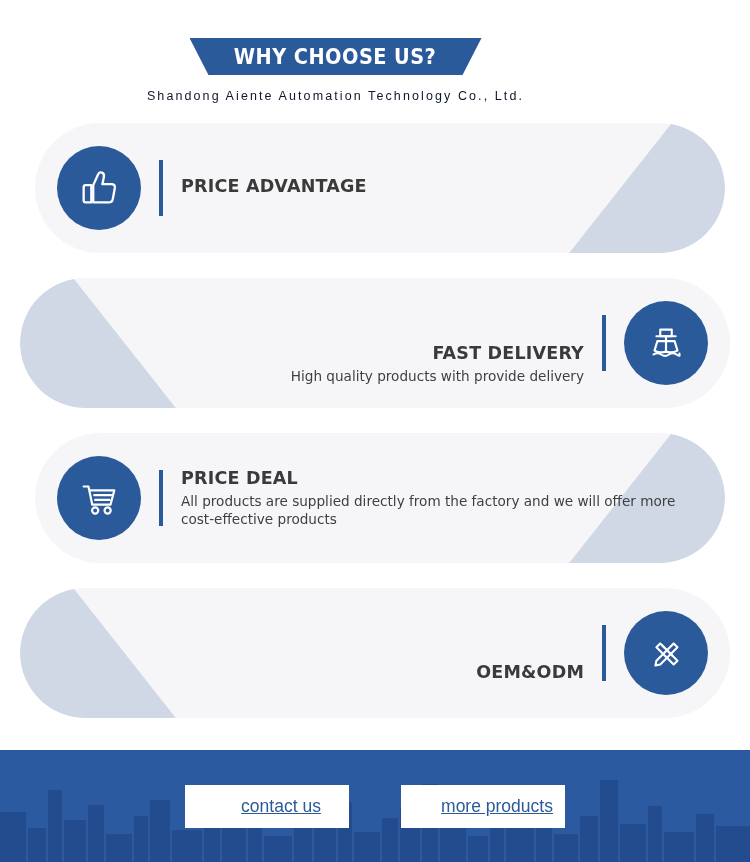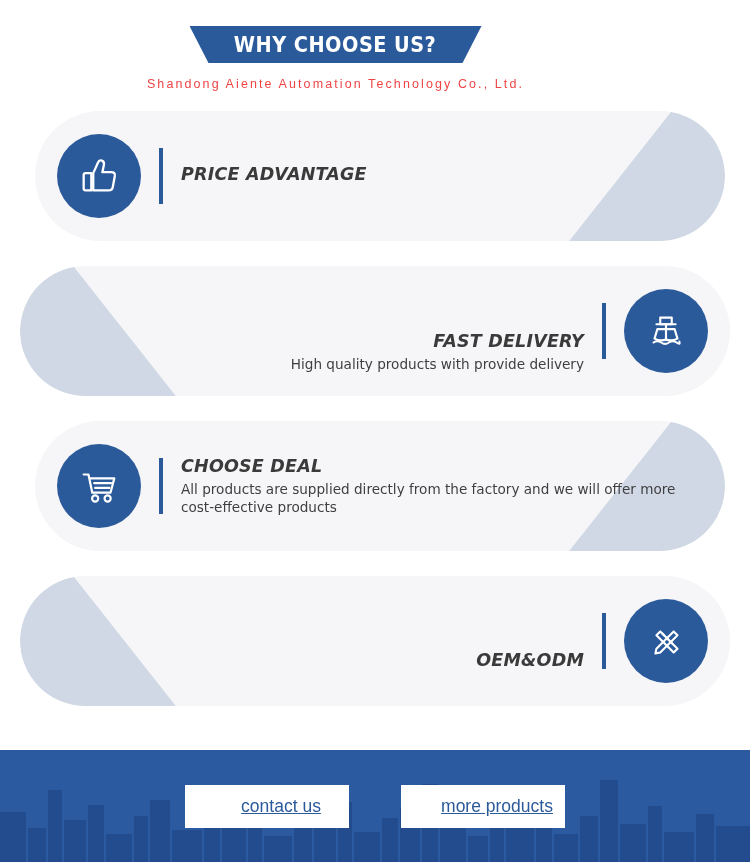--- a/index.html
+++ b/index.html
@@ -6,21 +6,21 @@
   html, body {
     width: 750px;
     height: 862px;
     background: #ffffff;
     font-family: "Liberation Sans", sans-serif;
     overflow: hidden;
   }
   .page { position: relative; width: 750px; height: 862px; background:#fff; }
 
   
-  .header { width: 671px; padding-top: 26px; text-align: center; }
+  .header { width: 671px; padding-top: 38px; text-align: center; }
   .banner-wrap { display: flex; justify-content: center; }
   .banner {
     position: relative;
     width: 292px;
     height: 37px;
     background: #2b5a9b;
     -webkit-clip-path: polygon(0% 0%, 100% 0%, 93.5% 100%, 6.5% 100%);
     clip-path: polygon(0% 0%, 100% 0%, 93.5% 100%, 6.5% 100%);
     display: flex; align-items: center; justify-content: center;
   }
@@ -29,21 +29,21 @@
     font-size: 21px;
     font-weight: bold;
     letter-spacing: 0.5px;
     font-family: "DejaVu Sans", sans-serif;
     transform: scaleX(0.92);
     white-space: nowrap;
   }
   .subtitle {
     margin-top: 14px;
     font-size: 12.5px;
-    color: #ef4444;
+    color: #0f172a;
     letter-spacing: 2.1px;
     font-family: "Liberation Sans", sans-serif;
     white-space: nowrap;
   }
 
   
   .cards { position: relative; margin-top: 20px; }
   .card {
     position: relative;
     height: 130px;
@@ -108,21 +108,20 @@
     height: 56px;
     background: #2b5a9b;
     margin: 0 18px;
   }
 
   .texts { flex: 1 1 auto; min-width: 0; }
   .card.right .texts { text-align: right; flex: 0 1 auto; margin-top: 42px; }
   .title {
     font-size: 17.5px;
     font-weight: bold;
-    font-style: italic;
     color: #3a3a3a;
     letter-spacing: 0.2px;
     font-family: "DejaVu Sans", sans-serif;
     margin-bottom: 5px;
     white-space: nowrap;
   }
   .desc {
     font-size: 13.6px;
     color: #3f3f41;
     line-height: 1.28;
@@ -217,21 +216,21 @@
           <svg width="46" height="46" viewBox="0 0 48 48" fill="none" stroke="#ffffff" stroke-width="2.3" stroke-linejoin="round" stroke-linecap="round">
             <path d="M8 12 L13 12 L17 31 L36 31 L40 16 L15 16"></path>
             <path d="M19 21 L36.5 21"></path>
             <path d="M20 26 L35 26"></path>
             <circle cx="20" cy="37" r="3.2"></circle>
             <circle cx="33" cy="37" r="3.2"></circle>
           </svg>
         </div>
         <div class="divider"></div>
         <div class="texts">
-          <div class="title">CHOOSE DEAL</div>
+          <div class="title">PRICE DEAL</div>
           <div class="desc">All products are supplied directly from the factory and we will offer more cost-effective products</div>
         </div>
       </div>
     </div>
 
     <div class="card right">
       <div class="wedge l"></div>
       <div class="card-inner">
         <div class="texts">
           <div class="title">OEM&amp;ODM</div>

